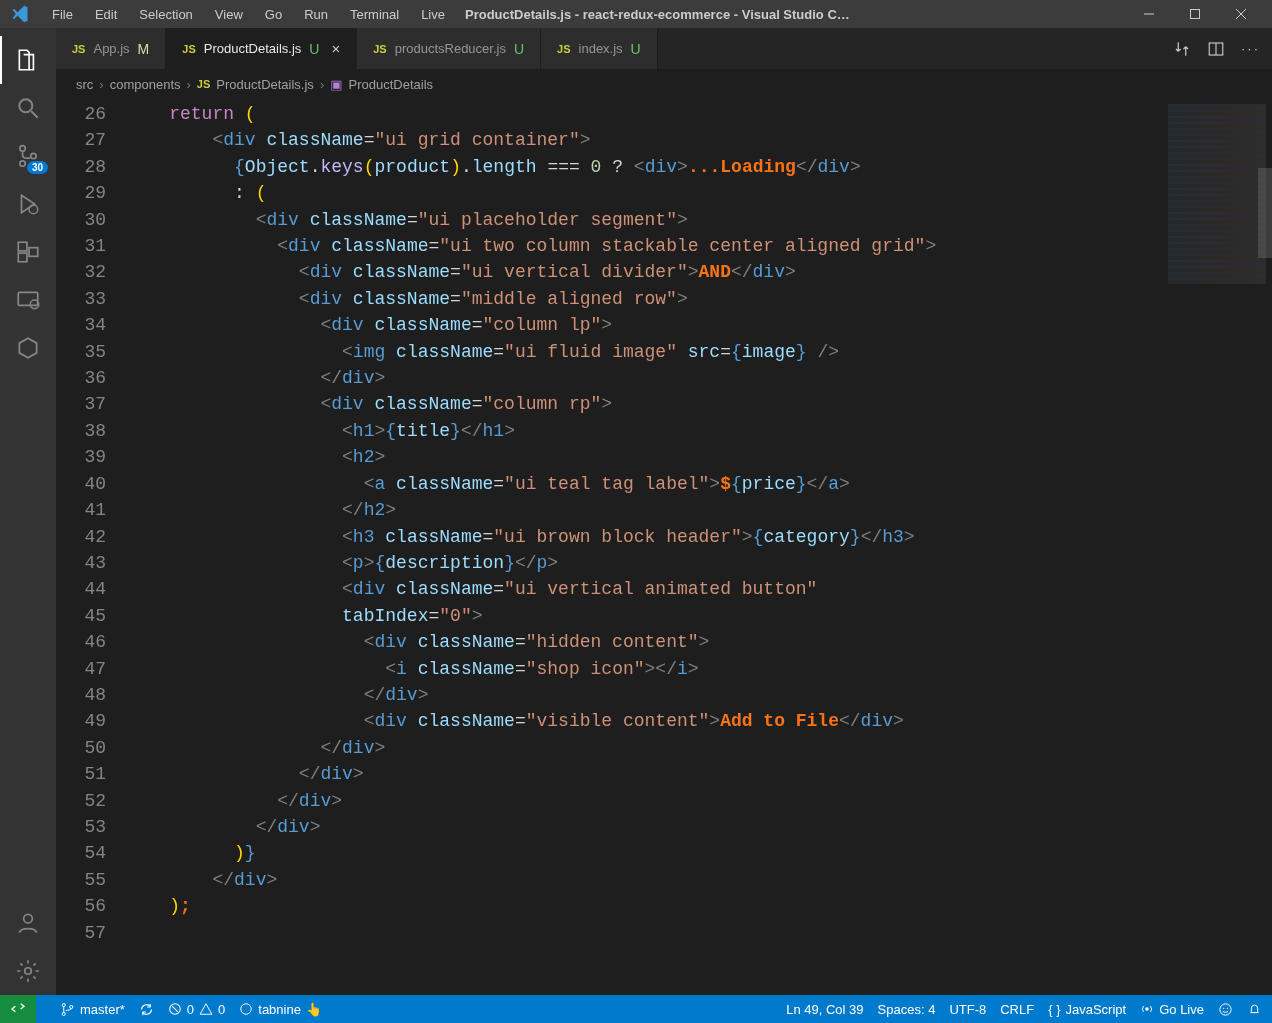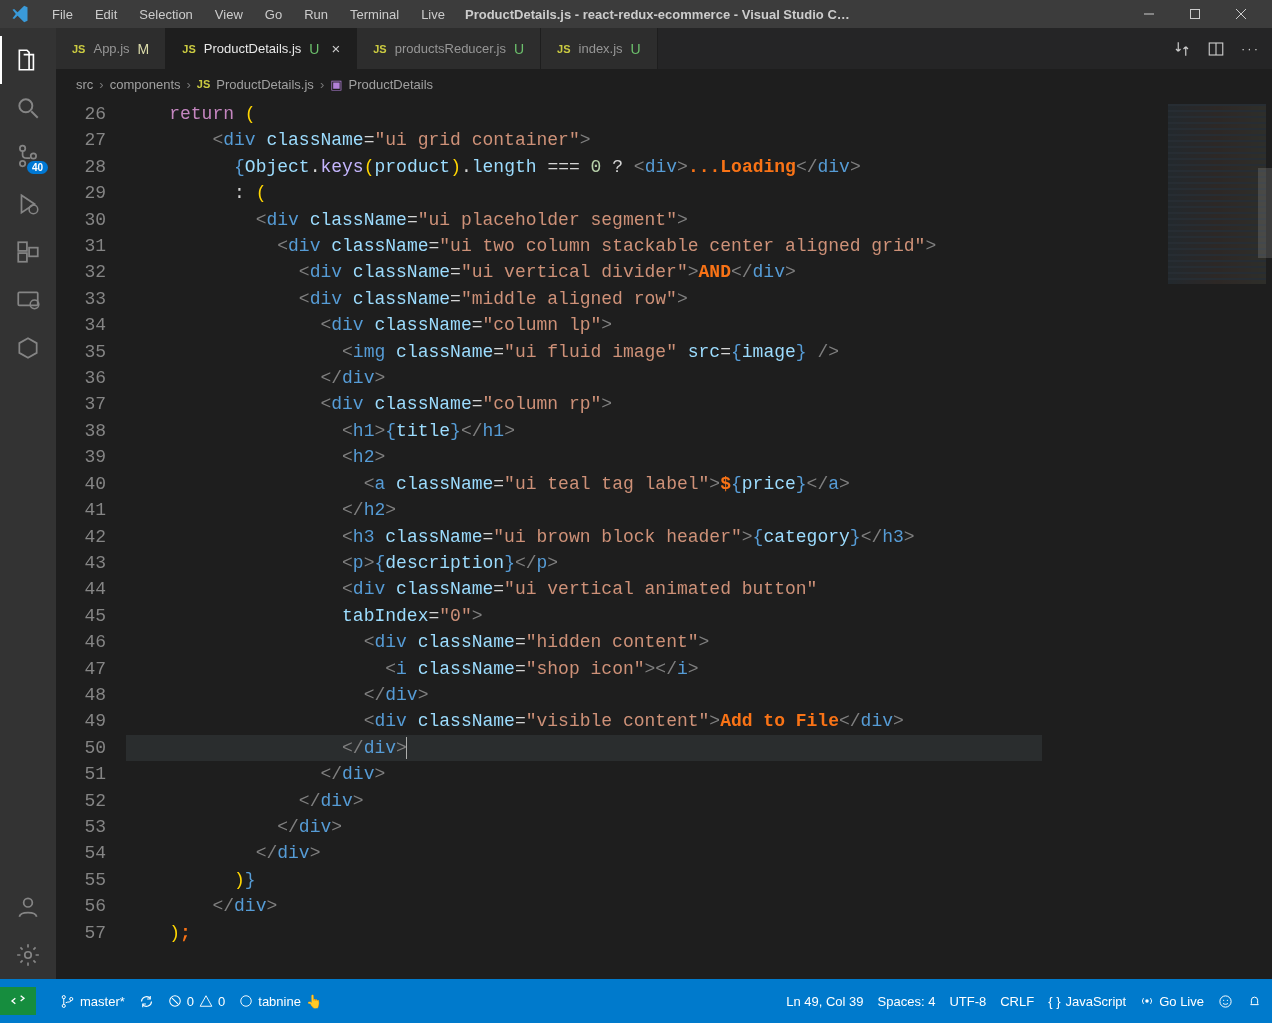--- a/index.html
+++ b/index.html
@@ -54,21 +54,21 @@
   .t-attr { color:#9cdcfe; }
   .t-str { color:#ce9178; }
   .t-var { color:#9cdcfe; }
   .t-fn { color:#c4b5fd; }
   .t-num { color:#b5cea8; }
   .t-txt { color:#f97316;font-weight:bold; }
   .t-pn1 { color:#ffd602; }
   .t-pn3 { color:#569cd6; }
   .t-op  { color:#d4d4d4; }
   
-  .status { height:44px; background:#007acc; color:#fff; display:flex; align-items:center; font-size:13px; padding:0 10px; gap:16px;}
+  .status { height:28px; background:#007acc; color:#fff; display:flex; align-items:center; font-size:13px; padding:0 10px; gap:16px;}
   .status .left, .status .right { display:flex; align-items:center; gap:14px;}
   .status .right { margin-left:auto;}
   .status .item { display:flex; align-items:center; gap:5px;}
   .status .remote { background:#168d3e; height:28px; margin:-0px 8px 0 -10px; padding:0 10px; display:flex; align-items:center;}
   svg { display:block; }
 </style>
 </head>
 <body>
 
 <div class="titlebar">
@@ -123,21 +123,21 @@
           <line x1="15" y1="15" x2="21" y2="21" stroke="#858585" stroke-width="1.8"></line>
         </svg>
     </div>
     <div class="item">
       <svg width="26" height="26" viewBox="0 0 24 24" fill="none">
           <circle cx="7" cy="5" r="2.5" stroke="#858585" stroke-width="1.6"></circle>
           <circle cx="7" cy="19" r="2.5" stroke="#858585" stroke-width="1.6"></circle>
           <circle cx="17" cy="12" r="2.5" stroke="#858585" stroke-width="1.6"></circle>
           <path d="M7 7v4c0 2 2 3 4 3h3" stroke="#858585" stroke-width="1.6"></path>
         </svg>
-      <span class="badge">40</span>
+      <span class="badge">30</span>
     </div>
     <div class="item">
       <svg width="26" height="26" viewBox="0 0 24 24" fill="none">
           <path d="M6 4l12 8-12 8V4Z" stroke="#858585" stroke-width="1.6"></path>
           <circle cx="17" cy="17" r="4" stroke="#858585" stroke-width="1.4"></circle>
         </svg>
     </div>
     <div class="item">
       <svg width="26" height="26" viewBox="0 0 24 24" fill="none">
           <rect x="3" y="3" width="8" height="8" stroke="#858585" stroke-width="1.6"></rect>
@@ -274,21 +274,21 @@
                       <span class="t-br">&lt;</span><span class="t-tag">a</span> <span class="t-attr">className</span><span class="t-op">=</span><span class="t-str">"ui teal tag label"</span><span class="t-br">&gt;</span><span class="t-txt">$</span><span class="t-pn3">{</span><span class="t-var">price</span><span class="t-pn3">}</span><span class="t-br">&lt;/</span><span class="t-tag">a</span><span class="t-br">&gt;</span>
                     <span class="t-br">&lt;/</span><span class="t-tag">h2</span><span class="t-br">&gt;</span>
                     <span class="t-br">&lt;</span><span class="t-tag">h3</span> <span class="t-attr">className</span><span class="t-op">=</span><span class="t-str">"ui brown block header"</span><span class="t-br">&gt;</span><span class="t-pn3">{</span><span class="t-var">category</span><span class="t-pn3">}</span><span class="t-br">&lt;/</span><span class="t-tag">h3</span><span class="t-br">&gt;</span>
                     <span class="t-br">&lt;</span><span class="t-tag">p</span><span class="t-br">&gt;</span><span class="t-pn3">{</span><span class="t-var">description</span><span class="t-pn3">}</span><span class="t-br">&lt;/</span><span class="t-tag">p</span><span class="t-br">&gt;</span>
                     <span class="t-br">&lt;</span><span class="t-tag">div</span> <span class="t-attr">className</span><span class="t-op">=</span><span class="t-str">"ui vertical animated button"</span> 
                     <span class="t-attr">tabIndex</span><span class="t-op">=</span><span class="t-str">"0"</span><span class="t-br">&gt;</span>
                       <span class="t-br">&lt;</span><span class="t-tag">div</span> <span class="t-attr">className</span><span class="t-op">=</span><span class="t-str">"hidden content"</span><span class="t-br">&gt;</span>
                         <span class="t-br">&lt;</span><span class="t-tag">i</span> <span class="t-attr">className</span><span class="t-op">=</span><span class="t-str">"shop icon"</span><span class="t-br">&gt;</span><span class="t-br">&lt;/</span><span class="t-tag">i</span><span class="t-br">&gt;</span>
                       <span class="t-br">&lt;/</span><span class="t-tag">div</span><span class="t-br">&gt;</span>
                       <span class="t-br">&lt;</span><span class="t-tag">div</span> <span class="t-attr">className</span><span class="t-op">=</span><span class="t-str">"visible content"</span><span class="t-br">&gt;</span><span class="t-txt">Add to File</span><span class="t-br">&lt;/</span><span class="t-tag">div</span><span class="t-br">&gt;</span>
-<span class="hl-line">                    <span class="t-br">&lt;/</span><span class="t-tag">div</span><span class="t-br">&gt;</span><span class="caret"></span></span>                  <span class="t-br">&lt;/</span><span class="t-tag">div</span><span class="t-br">&gt;</span>
+                  <span class="t-br">&lt;/</span><span class="t-tag">div</span><span class="t-br">&gt;</span>
                 <span class="t-br">&lt;/</span><span class="t-tag">div</span><span class="t-br">&gt;</span>
               <span class="t-br">&lt;/</span><span class="t-tag">div</span><span class="t-br">&gt;</span>
             <span class="t-br">&lt;/</span><span class="t-tag">div</span><span class="t-br">&gt;</span>
           <span class="t-pn1">)</span><span class="t-pn3">}</span>
         <span class="t-br">&lt;/</span><span class="t-tag">div</span><span class="t-br">&gt;</span>
     <span class="t-pn1">)</span><span class="t-txt">;</span>
 </div>
       <div class="minimap">
         <div class="minimap-inner"></div>
       </div>

